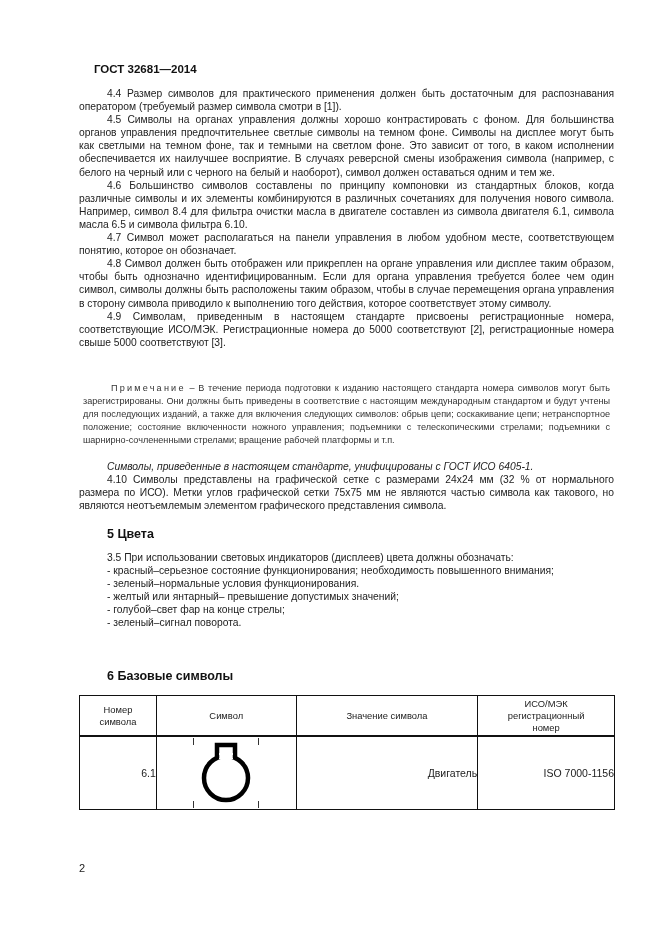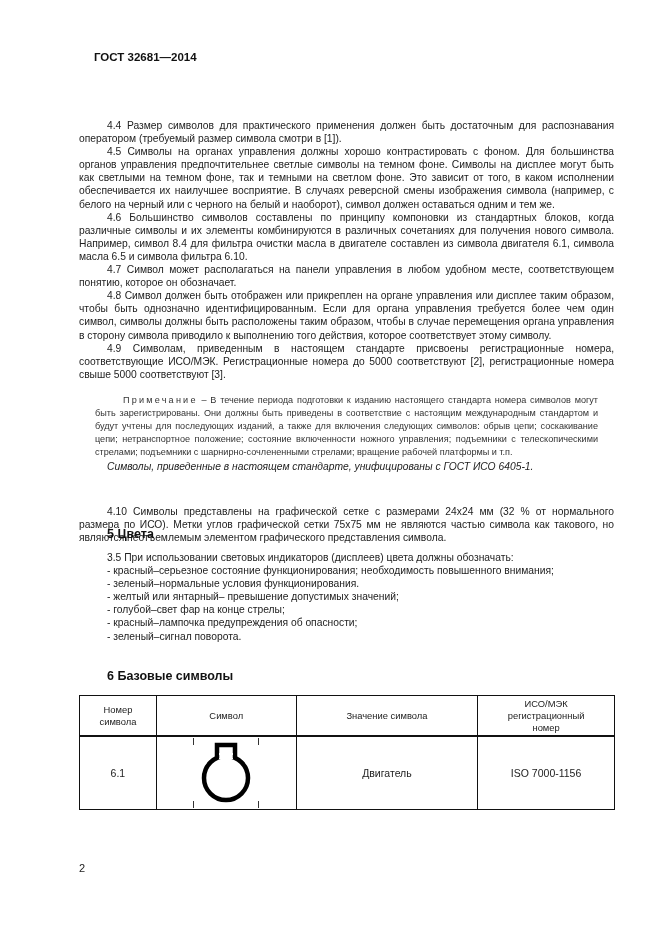--- a/index.html
+++ b/index.html
@@ -1,36 +1,36 @@
 <!DOCTYPE html>
 <html><head>
 <meta charset="utf-8">
 <style>
   html, body { margin: 0; padding: 0; background: #ffffff; }
   body { width: 661px; height: 935px; position: relative; overflow: hidden;
          font-family: "Liberation Sans", sans-serif; color: #1a1a1a; }
   .page { position: absolute; left: 0; top: 0; width: 661px; height: 935px; }
-  .doc-header { position: absolute; left: 79px; top: 51px; font-size: 11.5px; font-weight: bold; color: #111; padding-left: 15px; }
-  .body-text { position: absolute; left: 79px; width: 535px; font-size: 10.3px; line-height: 13.1px; text-align: justify; color: #222; margin-top: 32px; }
+  .doc-header { position: absolute; left: 79px; top: 63px; font-size: 11.5px; font-weight: bold; color: #111; padding-left: 15px; }
+  .body-text { position: absolute; left: 79px; width: 535px; font-size: 10.3px; line-height: 13.1px; text-align: justify; color: #222; }
   .body-text p { margin: 0; text-indent: 28px; }
   .note { position: absolute; left: 79px; width: 535px; font-size: 9.1px; line-height: 12.9px; text-align: justify; color: #333; }
-  .note p { margin: 16px; text-indent: 28px; }
+  .note p { margin: 4px; text-indent: 28px; }
   .spaced { letter-spacing: 2.2px; }
   .italic-line { position: absolute; left: 79px; width: 535px; font-size: 10.3px; line-height: 13.1px; color: #222; }
   .italic-line p { margin: 0; text-indent: 28px; }
   .italic-line p.it { font-style: italic; }
   .section-heading { position: absolute; left: 107px; font-size: 12.5px; font-weight: bold; color: #111; }
   .list-block { position: absolute; left: 107px; width: 510px; font-size: 10.3px; line-height: 13.1px; color: #222; }
   .list-block div { white-space: nowrap; }
   table.symbols { position: absolute; left: 79px; top: 695px; width: 536px; border-collapse: collapse;
                   font-size: 9.4px; color: #222; }
   table.symbols td, table.symbols th { border: 1.5px solid #111; text-align: center; vertical-align: middle; font-weight: normal; padding: 0; }
   table.symbols thead th { height: 39px; line-height: 12px; }
   table.symbols thead tr { border-bottom: 2.5px solid #111; }
-  table.symbols tbody td { height: 72px; font-size: 10.5px; }
+  table.symbols tbody td { height: 72px; font-size: 10.5px; text-align: right; }
   .sym-cell { position: relative; }
   .sym-box { position: relative; width: 106px; height: 70px; margin: 0 auto; }
   .tick { position: absolute; width: 1px; height: 7px; background: #333; }
   .page-num { position: absolute; left: 79px; top: 862px; font-size: 11px; color: #222; }
 </style>
 </head>
 <body>
 
 <div class="page">
 
@@ -57,21 +57,20 @@
   </div>
 
   <div class="section-heading" style="top:527px;">5 Цвета</div>
 
   <div class="list-block" style="top:551px;">
     <div>3.5 При использовании световых индикаторов (дисплеев) цвета должны обозначать:</div>
     <div>- красный–серьезное состояние функционирования; необходимость повышенного внимания;</div>
     <div>- зеленый–нормальные условия функционирования.</div>
     <div>- желтый или янтарный– превышение допустимых значений;</div>
     <div>- голубой–свет фар на конце стрелы;</div>
-    <div>- красный–лампочка предупреждения об опасности;</div>
     <div>- зеленый–сигнал поворота.</div>
   </div>
 
   <div class="section-heading" style="top:669px;">6 Базовые символы</div>
 
   <table class="symbols">
     <colgroup>
       <col style="width:77px">
       <col style="width:140px">
       <col style="width:182px">

